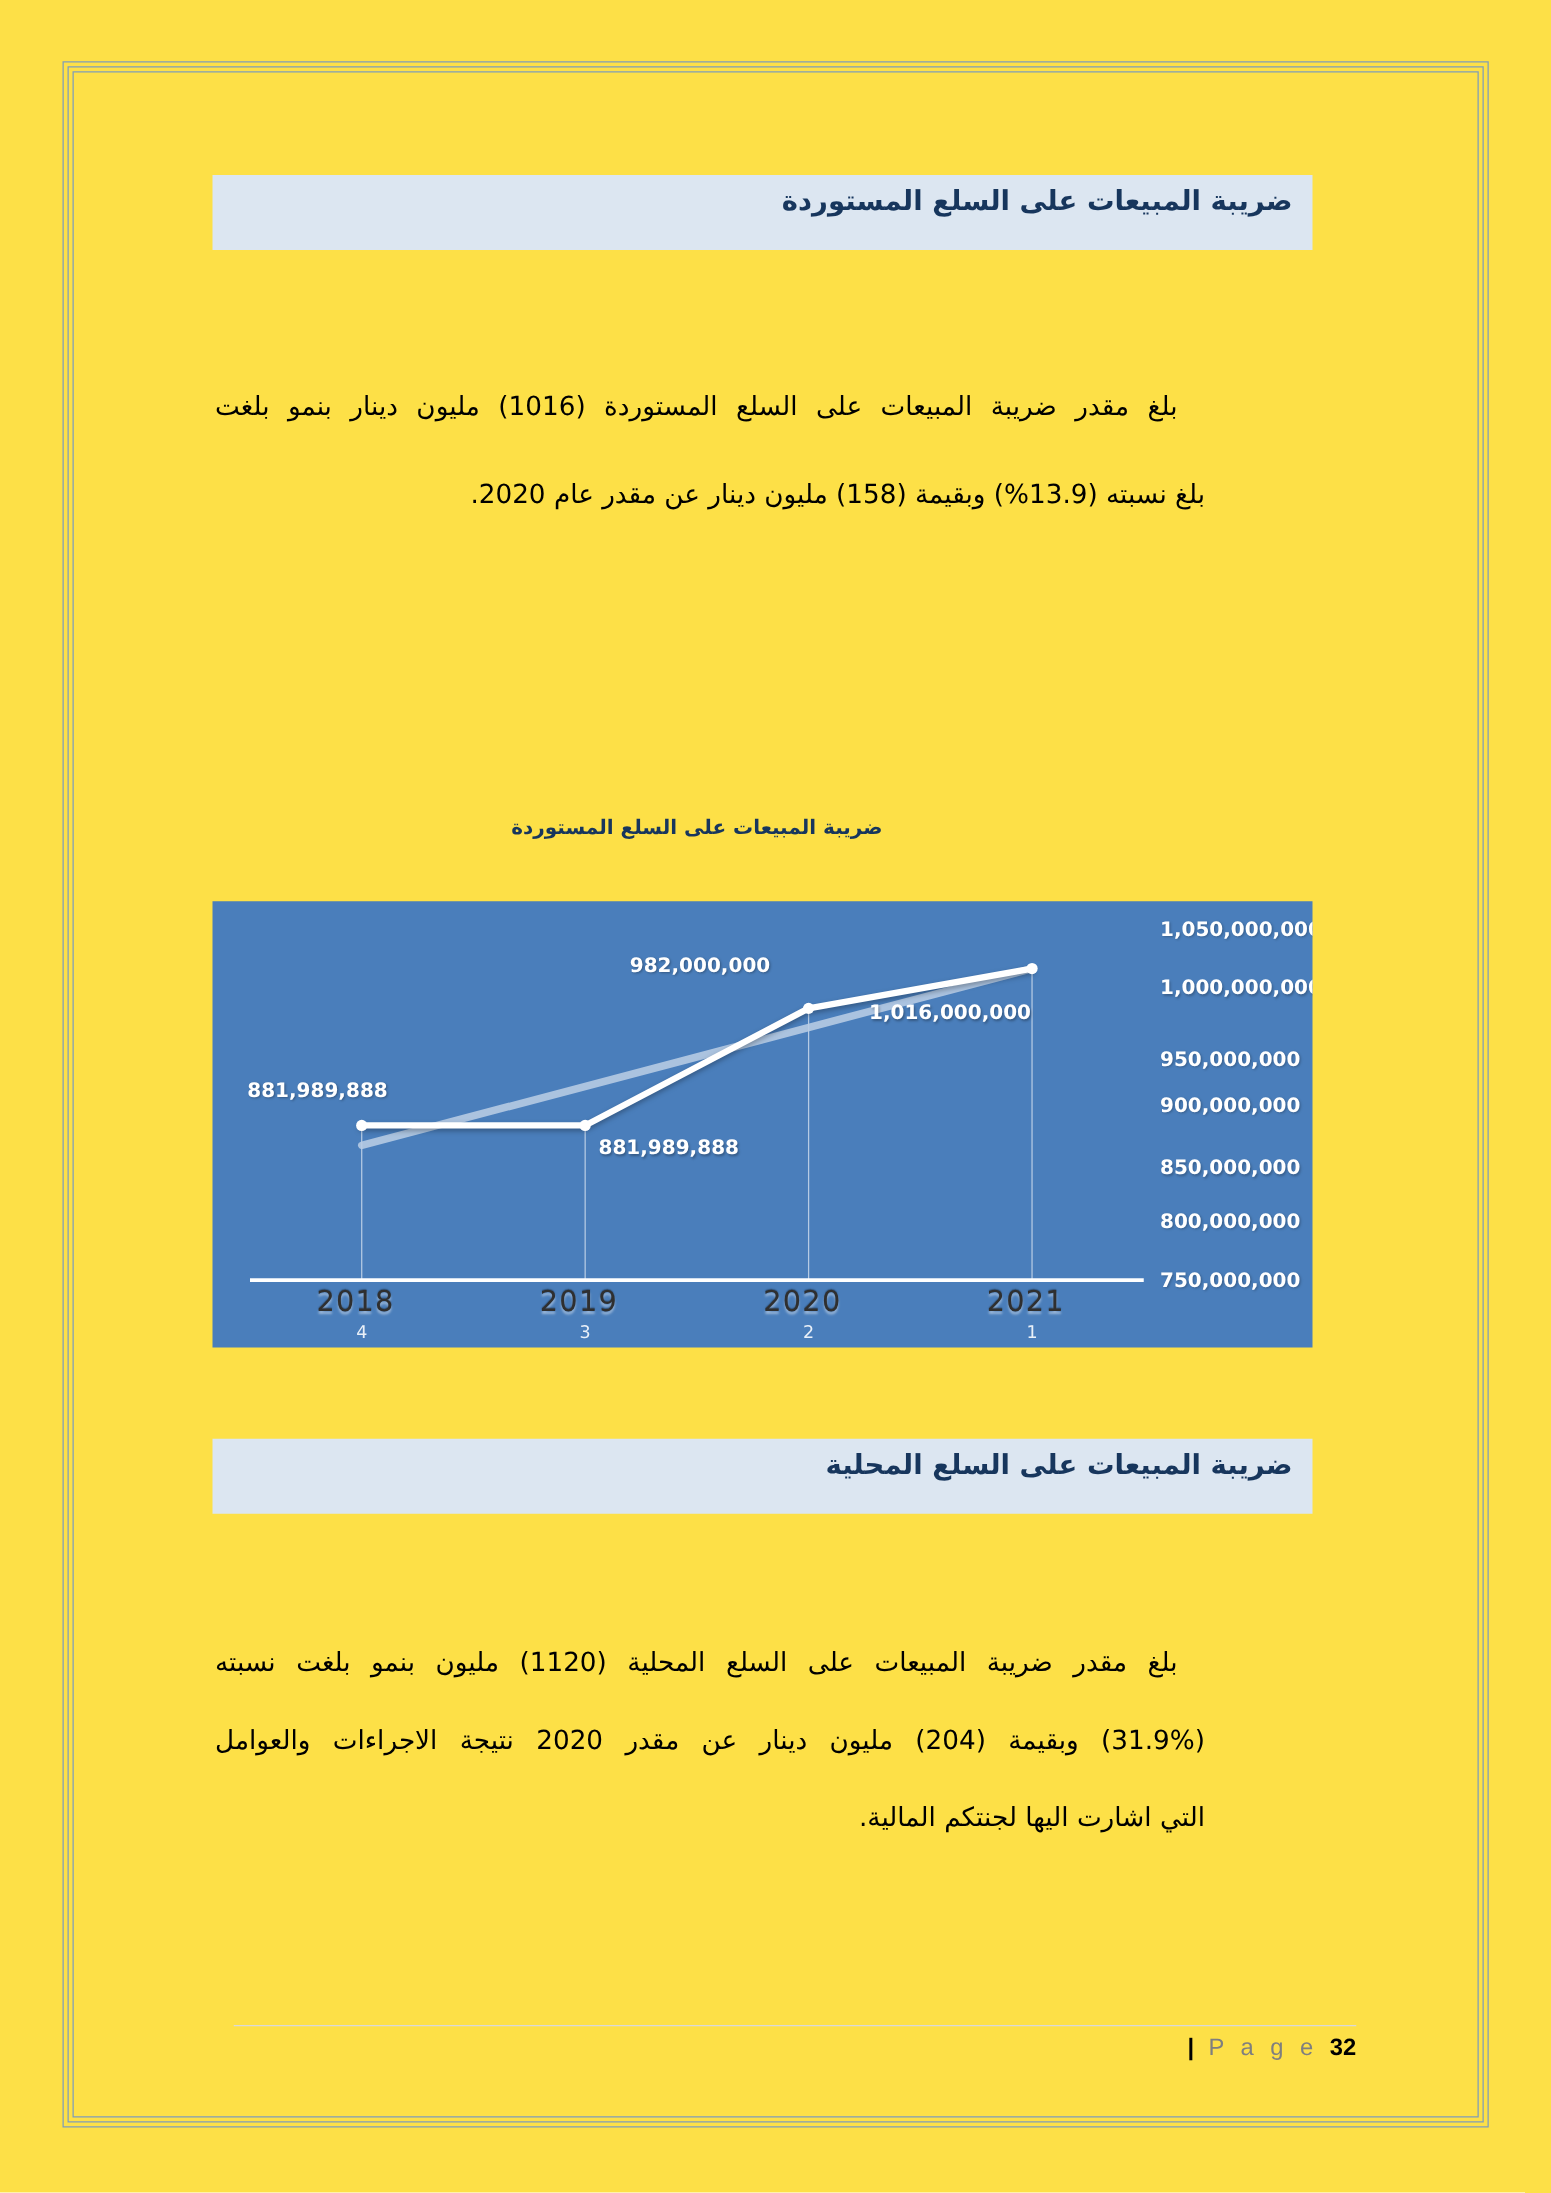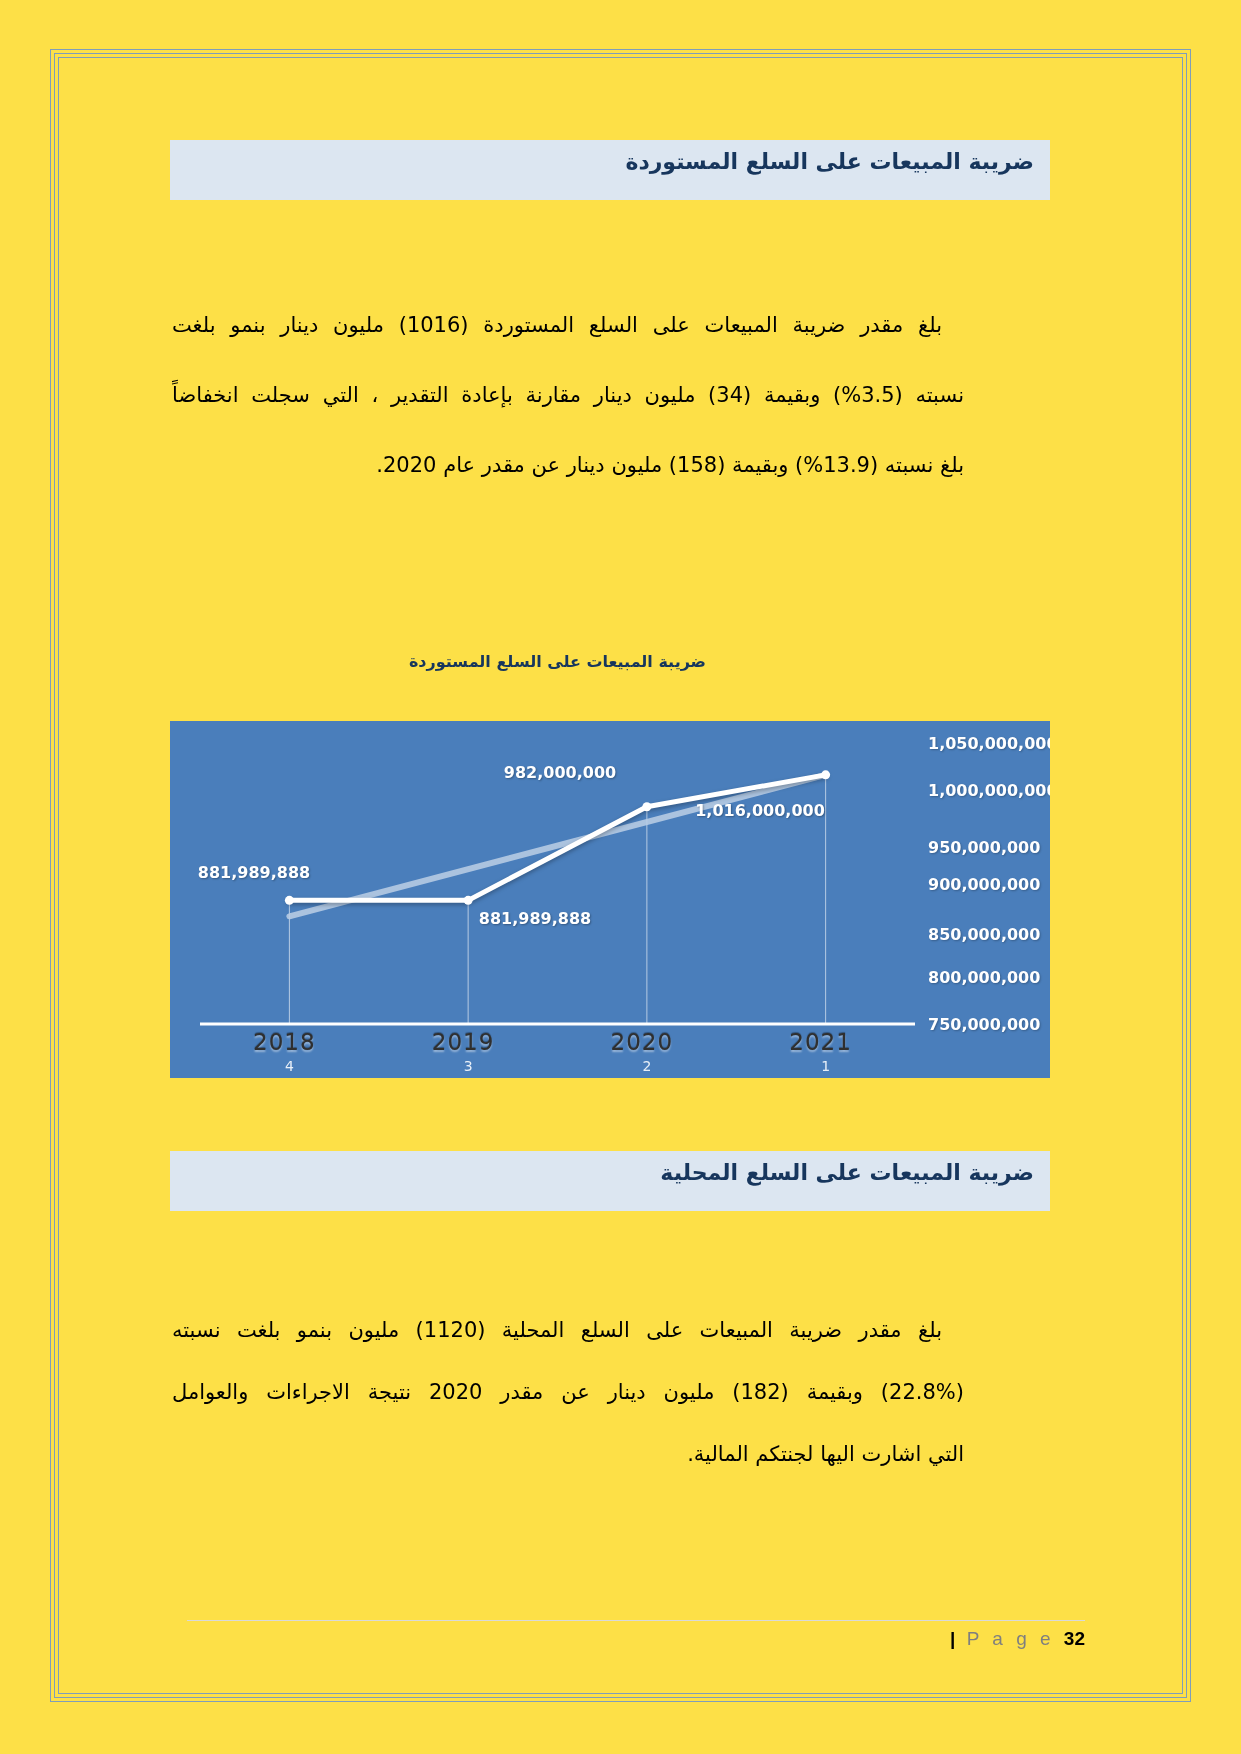--- a/index.html
+++ b/index.html
@@ -76,21 +76,20 @@
       <div class="frame f3"></div>
     </div>
   </div>
 
   <div class="hbar" style="top:140px;">
     <span>ضريبة المبيعات على السلع المستوردة</span>
   </div>
 
   <div class="para p1" style="top:290px;">
     <span class="pline first">بلغ مقدر ضريبة المبيعات على السلع المستوردة (1016) مليون دينار بنمو بلغت</span>
-    <span class="pline">نسبته (3.5%) وبقيمة (34) مليون دينار مقارنة بإعادة التقدير ، التي سجلت انخفاضاً</span>
     <span class="pline last">بلغ نسبته (13.9%) وبقيمة (158) مليون دينار عن مقدر عام 2020.</span>
   </div>
 
   <div class="chart-title">ضريبة المبيعات على السلع المستوردة</div>
 
   <div class="chart-panel">
       <svg width="880" height="357">
         <line x1="119.375" y1="179.36947157333333" x2="119.375" y2="303" stroke="rgba(255,255,255,0.6)" stroke-width="1"></line>
         <line x1="298.125" y1="179.36947157333333" x2="298.125" y2="303" stroke="rgba(255,255,255,0.6)" stroke-width="1"></line>
         <line x1="476.875" y1="85.69333333333333" x2="476.875" y2="303" stroke="rgba(255,255,255,0.6)" stroke-width="1"></line>
@@ -123,21 +122,21 @@
       <div class="dlabel" style="left: 390px; top: 51px;">982,000,000</div>
       <div class="dlabel" style="left: 590px; top: 89px;">1,016,000,000</div>
     </div>
 
   <div class="hbar" style="top:1151px;">
     <span>ضريبة المبيعات على السلع المحلية</span>
   </div>
 
   <div class="para p2" style="top:1299px;">
     <span class="pline first">بلغ مقدر ضريبة المبيعات على السلع المحلية (1120) مليون بنمو بلغت نسبته</span>
-    <span class="pline">(22.8%) وبقيمة (182) مليون دينار عن مقدر 2020 نتيجة الاجراءات والعوامل</span>
+    <span class="pline">(31.9%) وبقيمة (204) مليون دينار عن مقدر 2020 نتيجة الاجراءات والعوامل</span>
     <span class="pline last">التي اشارت اليها لجنتكم المالية.</span>
   </div>
 
   <div class="sepline"></div>
   <div class="footer">
     <span class="fbar">|</span>
     <span class="fword">P a g e</span>
     <span class="fnum">32</span>
   </div>
 

